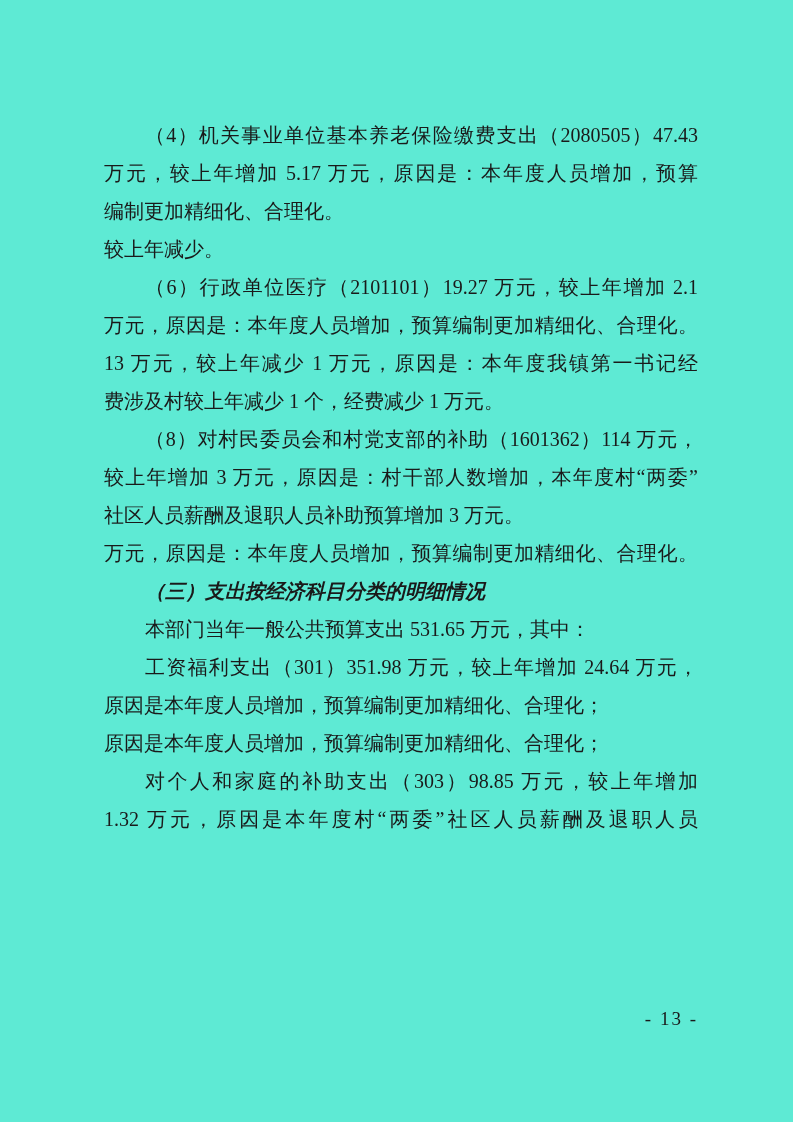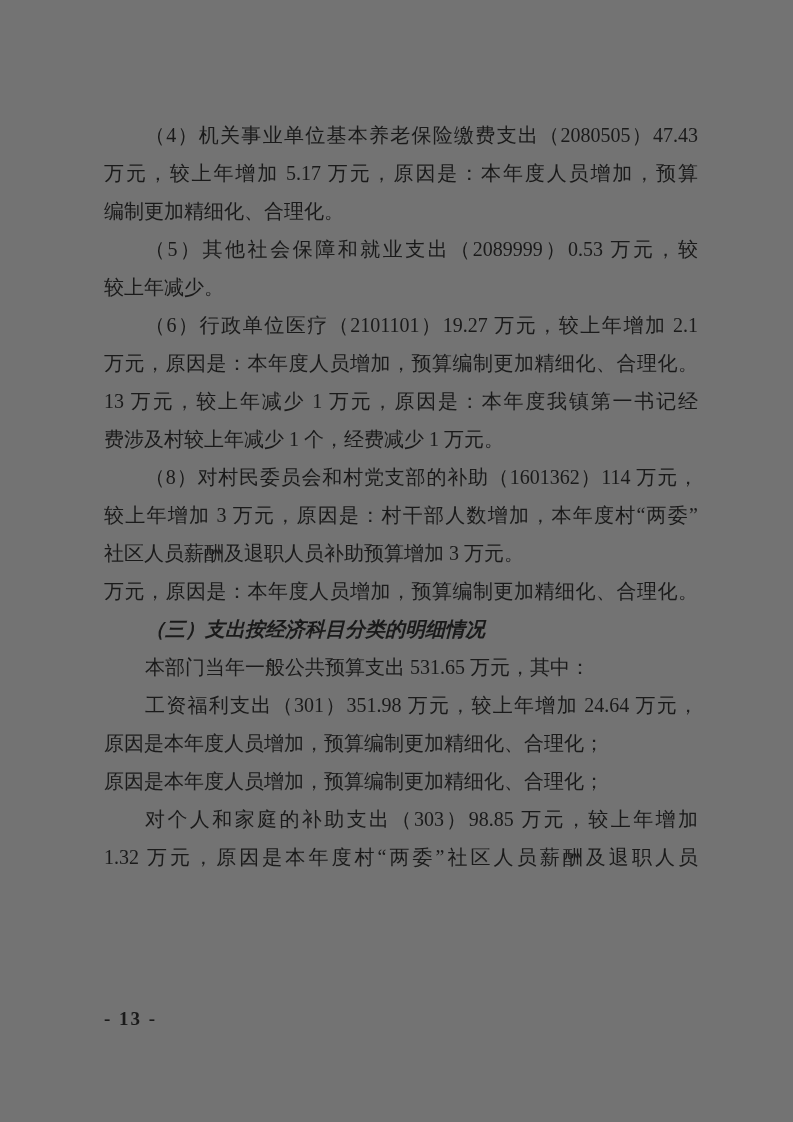--- a/index.html
+++ b/index.html
@@ -10,21 +10,21 @@
     width: 793px;
     height: 1122px;
     background: #ffffff;
     font-family: "Liberation Serif", "DejaVu Serif", serif;
     color: #1a1a1a;
   }
   .page {
     position: relative;
     width: 793px;
     height: 1122px;
-    background: #737373;
+    background: #5eead4;
     overflow: hidden;
   }
   .content {
     position: absolute;
     left: 104px;
     top: 116px;
     width: 594px;
   }
   .line {
     font-size: 20px;
@@ -42,35 +42,34 @@
   }
   .line.bold {
     font-weight: bold;
     font-style: italic;
   }
   .footer {
     position: absolute;
     left: 104px;
     top: 1000px;
     width: 594px;
+    text-align: right;
     font-size: 19px;
     line-height: 38px;
     letter-spacing: 2px;
-    font-weight: bold;
   }
 </style>
 </head>
 <body>
 
 <div class="page">
   <main class="content">
       <div class="line indent fill">（4）机关事业单位基本养老保险缴费支出（2080505）47.43</div>
       <div class="line fill">万元，较上年增加 5.17 万元，原因是：本年度人员增加，预算</div>
       <div class="line">编制更加精细化、合理化。</div>
-      <div class="line indent fill">（5）其他社会保障和就业支出（2089999）0.53 万元，较</div>
       <div class="line">较上年减少。</div>
       <div class="line indent fill">（6）行政单位医疗（2101101）19.27 万元，较上年增加 2.1</div>
       <div class="line fill">万元，原因是：本年度人员增加，预算编制更加精细化、合理化。</div>
       <div class="line fill">13 万元，较上年减少 1 万元，原因是：本年度我镇第一书记经</div>
       <div class="line">费涉及村较上年减少 1 个，经费减少 1 万元。</div>
       <div class="line indent fill">（8）对村民委员会和村党支部的补助（1601362）114 万元，</div>
       <div class="line fill">较上年增加 3 万元，原因是：村干部人数增加，本年度村“两委”</div>
       <div class="line">社区人员薪酬及退职人员补助预算增加 3 万元。</div>
       <div class="line fill">万元，原因是：本年度人员增加，预算编制更加精细化、合理化。</div>
       <div class="line indent bold">（三）支出按经济科目分类的明细情况</div>

